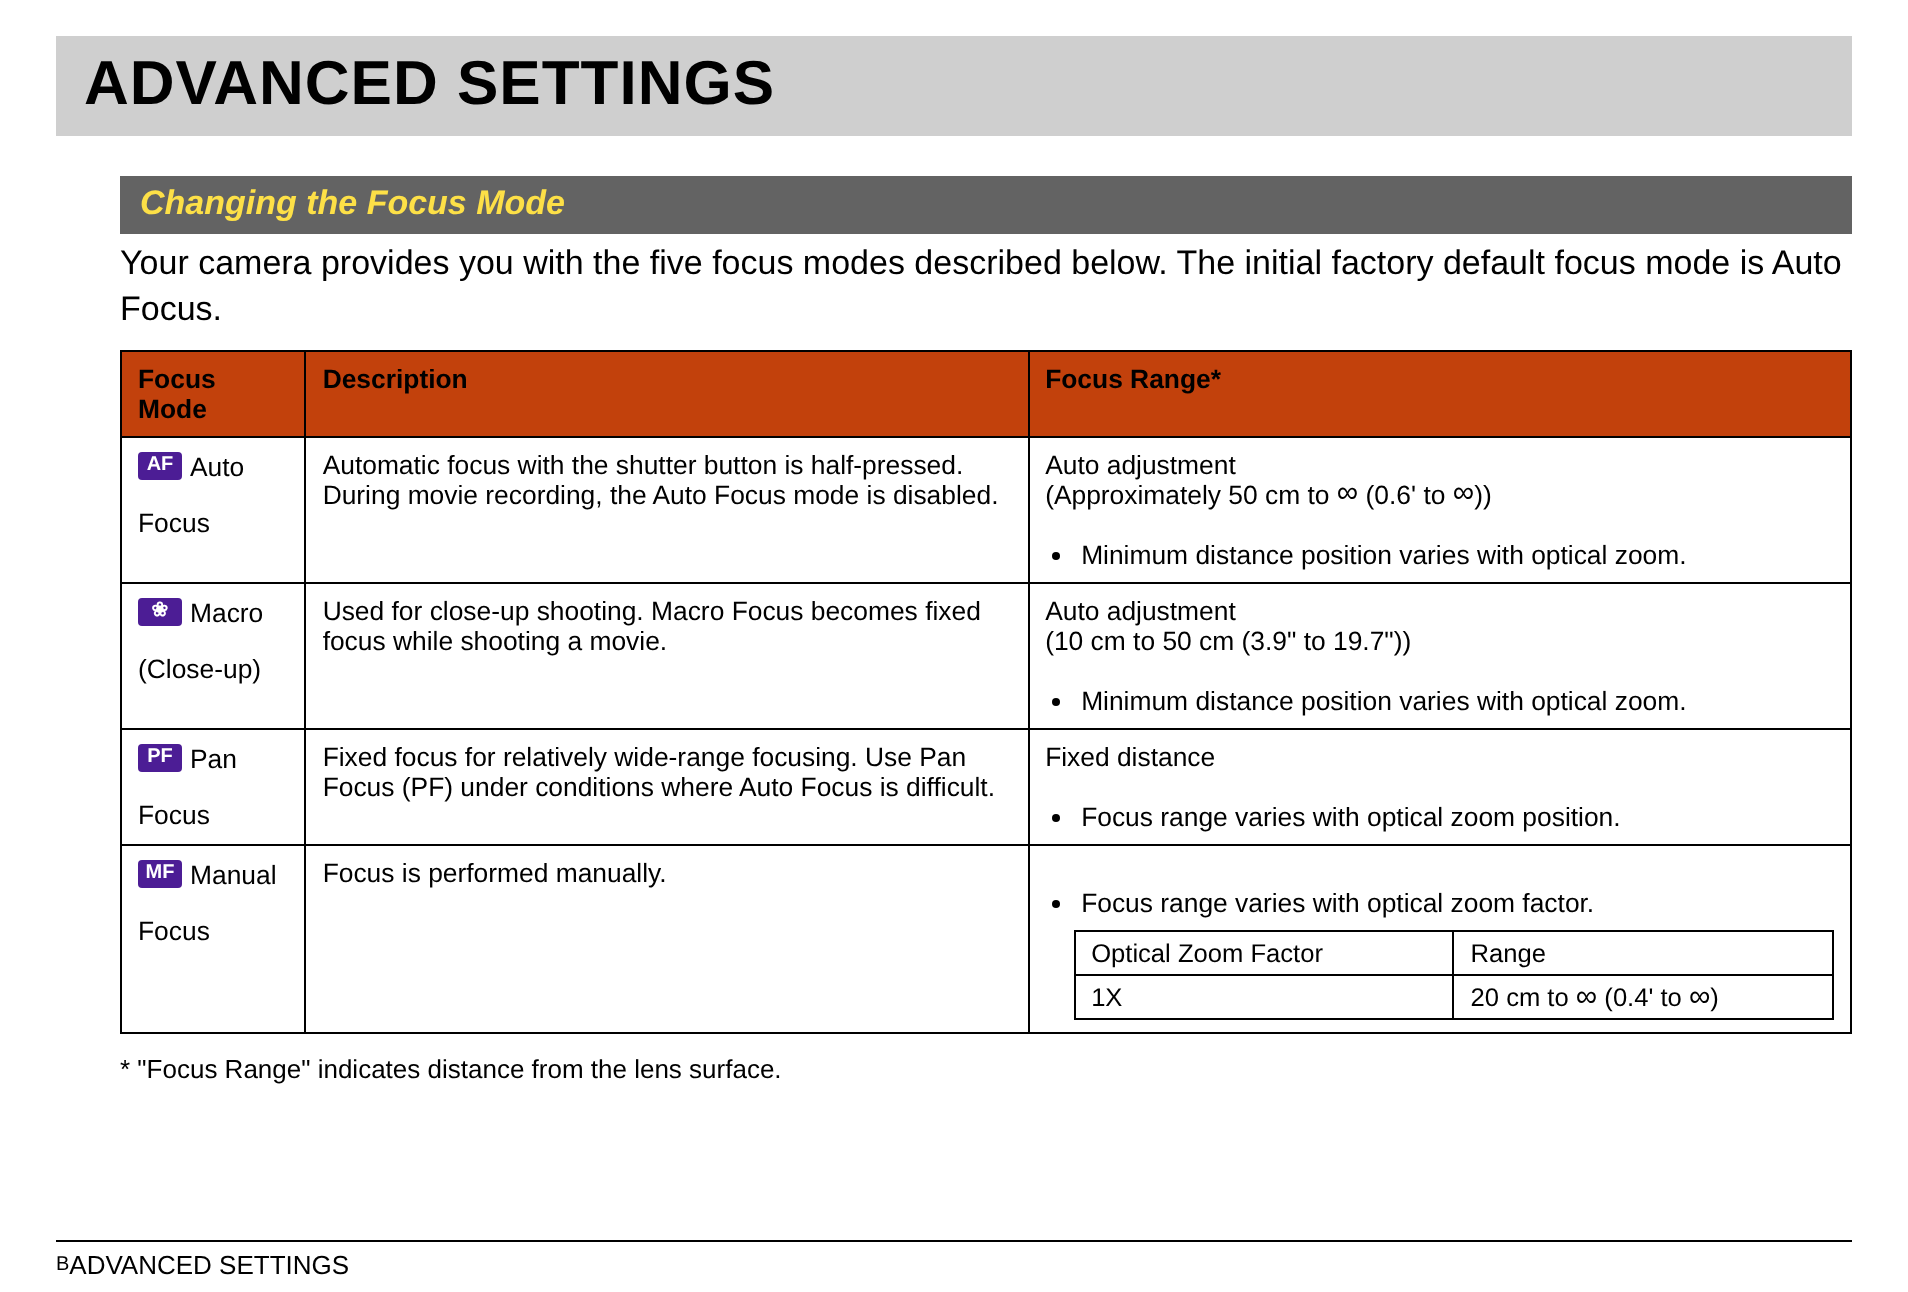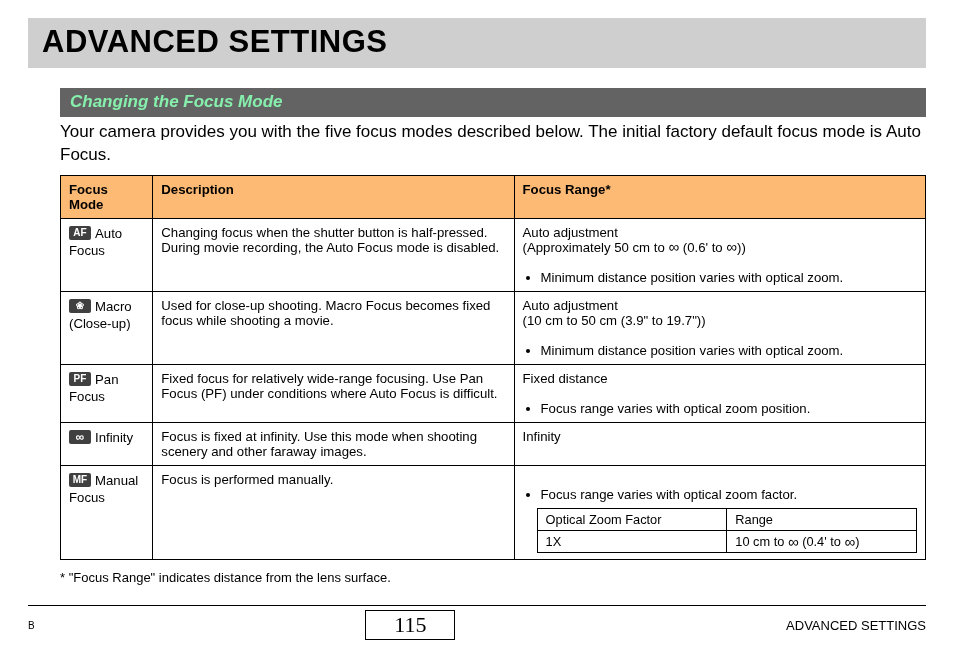--- a/index.html
+++ b/index.html
@@ -22,21 +22,21 @@
     margin-bottom: 20px;
   }
   .banner h1 {
     margin: 0;
     font-size: 31px;
     font-weight: bold;
     letter-spacing: 0.5px;
   }
   .section-bar {
     background: #636363;
-    color: #86efac;
+    color: #fde047;
     font-weight: bold;
     font-style: italic;
     font-size: 17px;
     padding: 4px 10px 5px 10px;
     margin: 0 0 4px 32px;
   }
   .intro {
     font-size: 17px;
     margin: 4px 0 8px 32px;
     line-height: 1.35;
@@ -47,29 +47,29 @@
     margin-left: 32px;
     font-size: 13.2px;
   }
   table.focus th, table.focus td {
     border: 1px solid #000;
     padding: 6px 8px 6px 8px;
     vertical-align: top;
     text-align: left;
   }
   table.focus th {
-    background: #fdba74;
+    background: #c2410c;
     font-weight: bold;
   }
   .col-mode { width: 92px; }
   .col-desc { width: 360px; }
   .col-range { width: 410px; }
   .mode-icon {
     display: inline-block;
-    background: #404040;
+    background: #4c1d95;
     color: #fff;
     font-weight: bold;
     font-size: 10px;
     line-height: 14px;
     height: 14px;
     min-width: 22px;
     text-align: center;
     border-radius: 2px;
     vertical-align: middle;
     margin-right: 4px;
@@ -77,21 +77,21 @@
   }
   .mode-icon.inf {
     min-width: 22px;
     font-size: 12px;
   }
   .mode-label {
     vertical-align: middle;
   }
   .mode-sub {
     display: block;
-    margin-top: 2px;
+    margin-top: 13px;
   }
   ul.rng {
     margin: 15px 0 0 0;
     padding-left: 18px;
   }
   ul.rng li { margin: 0; }
   .inf-sym {
     display: inline-block;
     font-size: 15px;
     line-height: 0;
@@ -174,21 +174,21 @@
       <th>Description</th>
       <th><span>Focus Range</span><span>*</span></th>
     </tr>
 
     <tr>
       <td>
         <span class="mode-icon">AF</span><span class="mode-label">Auto</span>
         <span class="mode-sub">Focus</span>
       </td>
       <td>
-        <div>Changing focus when the shutter button is half-pressed.</div>
+        <div>Automatic focus with the shutter button is half-pressed.</div>
         <div>During movie recording, the Auto Focus mode is disabled.</div>
       </td>
       <td>
         <div>Auto adjustment</div>
         <div><span>(Approximately 50 cm to </span><span class="inf-sym">∞</span><span> (0.6' to </span><span class="inf-sym">∞</span><span>))</span></div>
         <ul class="rng">
               <li>Minimum distance position varies with optical zoom.</li>
             </ul>
       </td>
     </tr>
@@ -215,61 +215,51 @@
       </td>
       <td>Fixed focus for relatively wide-range focusing. Use Pan Focus (PF) under conditions where Auto Focus is difficult.</td>
       <td>
         <div>Fixed distance</div>
         <ul class="rng">
               <li>Focus range varies with optical zoom position.</li>
             </ul>
       </td>
     </tr>
 
-    <tr>
-      <td>
-        <span class="mode-icon inf">∞</span><span class="mode-label">Infinity</span>
-      </td>
-      <td>Focus is fixed at infinity. Use this mode when shooting scenery and other faraway images.</td>
-      <td>Infinity</td>
-    </tr>
 
     <tr>
       <td>
         <span class="mode-icon">MF</span><span class="mode-label">Manual</span>
         <span class="mode-sub">Focus</span>
       </td>
       <td>Focus is performed manually.</td>
       <td>
         <ul class="rng">
               <li>Focus range varies with optical zoom factor.</li>
             </ul>
         <table class="inner">
           <tbody>
                 <tr>
             <td class="inner-col1">Optical Zoom Factor</td>
             <td class="inner-col2">Range</td>
           </tr>
           <tr>
             <td>1X</td>
-            <td><span>10 cm to </span><span class="inf-sym">∞</span><span> (0.4' to </span><span class="inf-sym">∞</span><span>)</span></td>
+            <td><span>20 cm to </span><span class="inf-sym">∞</span><span> (0.4' to </span><span class="inf-sym">∞</span><span>)</span></td>
           </tr>
         </tbody>
             </table>
       </td>
     </tr>
   </tbody>
     </table>
 
   <p class="footnote"><span>*  </span><span>"Focus Range" indicates distance from the lens surface.</span></p>
 
 </div>
 
 <div class="footer">
   <div class="footer-line"></div>
   <div class="footer-row">
     <div class="footer-b">B</div>
-    <div class="footer-center">
-      <span class="page-num-box">115</span>
-    </div>
     <div class="footer-right">ADVANCED SETTINGS</div>
   </div>
 </div>
 
 </body></html>

